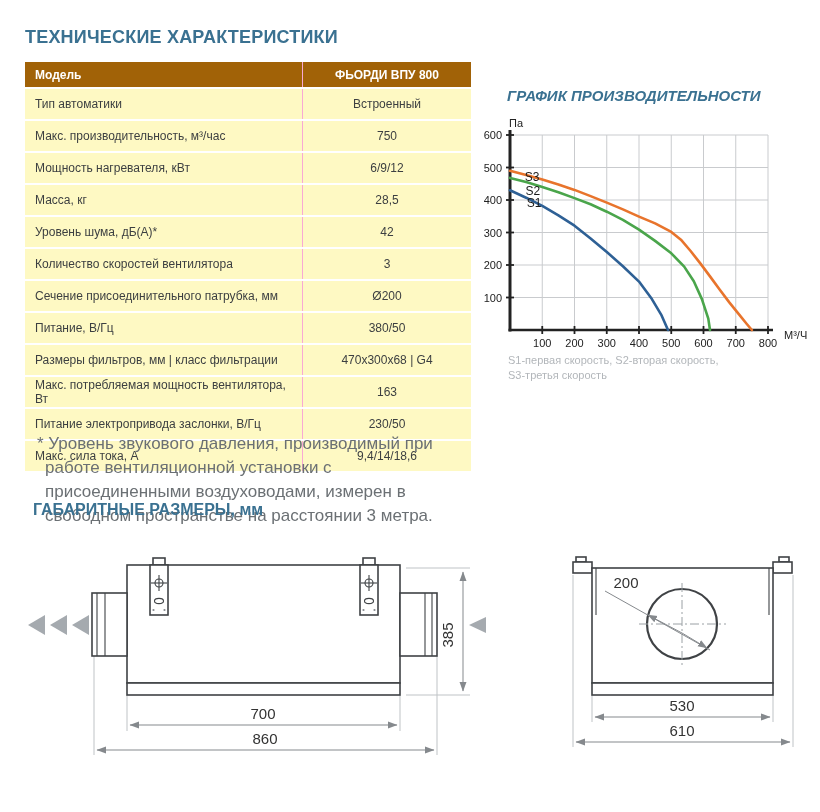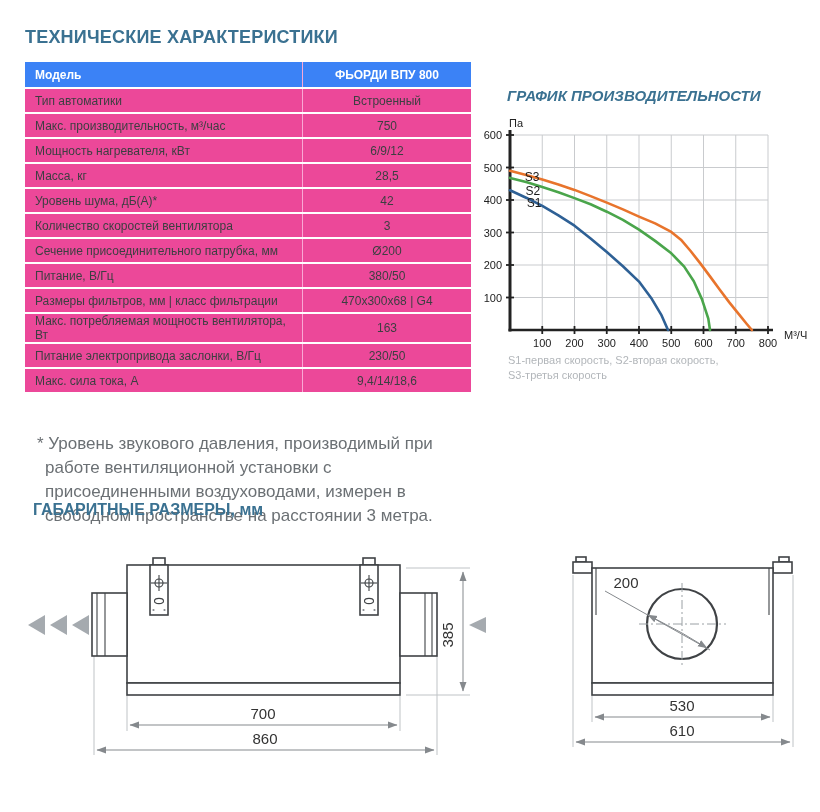--- a/index.html
+++ b/index.html
@@ -5,25 +5,25 @@
   html,body{margin:0;padding:0;background:#fff;}
   #page{position:relative;width:820px;height:812px;background:#fff;
         font-family:"Liberation Sans",sans-serif;overflow:hidden;}
   .sec-title{position:absolute;font-weight:bold;color:#3a7191;}
   #main-title{left:25px;top:27px;font-size:18px;letter-spacing:.2px;}
   #chart-title{left:507px;top:87px;font-size:15px;font-style:italic;}
   #dims-title{left:33px;top:501px;font-size:16px;}
 
   #spec-wrap{position:absolute;left:25px;top:60px;width:446px;}
   #spec-table{width:446px;border-collapse:separate;border-spacing:0 2px;}
-  #spec-table td{height:23px;font-size:12px;color:#3c3f41;background:#ec4899;
+  #spec-table td{height:30px;font-size:12px;color:#3c3f41;background:#fef9c3;
                  padding:0;vertical-align:middle;}
   #spec-table td.label-cell{padding-left:10px;width:267px;}
   #spec-table td.value-cell{text-align:center;border-left:1px solid #f9a8d4;}
-  #spec-table tr.head td{background:#3b82f6;color:#fff;font-weight:bold;height:25px;}
+  #spec-table tr.head td{background:#a16207;color:#fff;font-weight:bold;height:25px;}
 
   #footnote{position:absolute;left:25px;top:432px;width:424px;font-size:17px;
             line-height:1.42;color:#6b7074;padding-left:8px;text-indent:-8px;margin-left:12px;}
 
   #chart-box{position:absolute;left:483px;top:112px;}
   #perf-chart text.tick{font-size:11px;fill:#222;font-family:"Liberation Sans",sans-serif;}
   #perf-chart text.series-label{font-size:12px;fill:#1a1a1a;font-family:"Liberation Sans",sans-serif;}
   #chart-legend{position:absolute;left:508px;top:353px;font-size:11px;line-height:1.35;color:#b2b6ba;}
 
   .drawing{position:absolute;}

